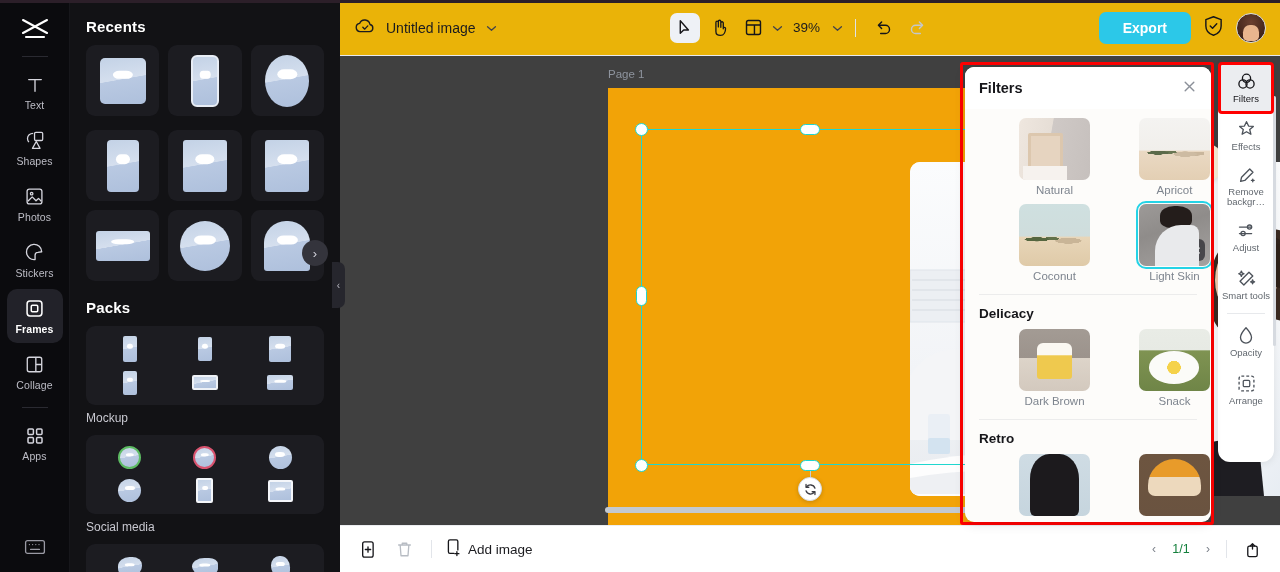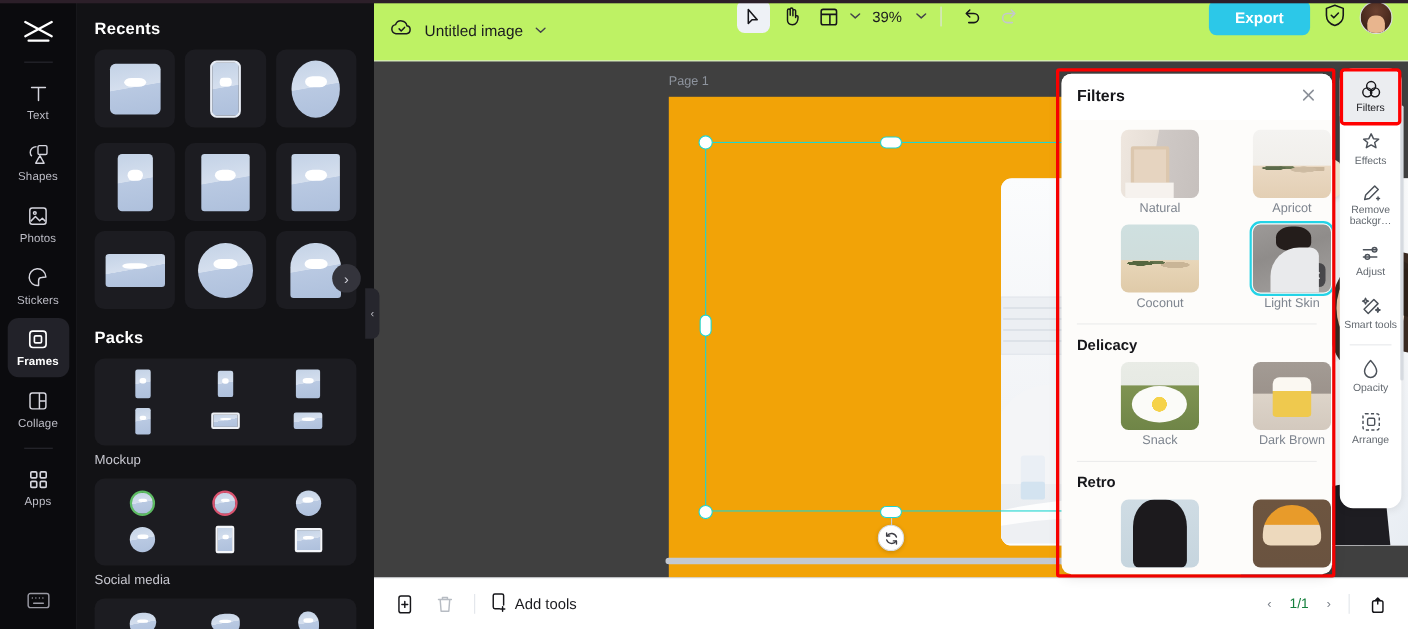--- a/index.html
+++ b/index.html
@@ -74,21 +74,21 @@
   }
   .collapse {
     position:absolute; left:332px; top:262px; width:13px; height:46px;
     background:#26262d; border-radius:0 7px 7px 0; display:flex; align-items:center;
     justify-content:center; color:#b9b9c2; font-size:10px; cursor:pointer; z-index:6;
   }
 
   
   .topbar {
     position:absolute; left:340px; top:0; width:940px; height:56px;
-    background:#bef264; display:flex; padding:0 14px;
+    background:#eab308; display:flex; align-items:center; padding:0 14px;
     border-bottom:1px solid #e8eaee;
   }
   .tb-left { display:flex; align-items:center; gap:10px; }
   .doc-name { font-size:14px; color:#1b1b1f; }
   .chev { color:#43434b; font-size:11px; cursor:pointer; }
   .tb-center { position:absolute; left:330px; display:flex; align-items:center; gap:4px; }
   .tbtn { width:30px; height:30px; border-radius:7px; display:flex; align-items:center;
           justify-content:center; cursor:pointer; }
   .tbtn.sel { background:#eef1f6; }
   .zoomv { font-size:13.5px; color:#1b1b1f; margin-left:6px; }
@@ -653,26 +653,26 @@
               </span>
             </div>
             <div class="f-name">Light Skin</div>
           </div>
         </div>
 
         <div class="f-div"></div>
         <div class="f-sec-title">Delicacy</div>
         <div class="f-grid">
           <div class="f-item">
+            <div class="f-thumb t-darkbrown"></div>
+            <div class="f-name">Dark Brown</div>
+          </div>
+          <div class="f-item">
             <div class="f-thumb t-snack"></div>
             <div class="f-name">Snack</div>
-          </div>
-          <div class="f-item">
-            <div class="f-thumb t-darkbrown"></div>
-            <div class="f-name">Dark Brown</div>
           </div>
           <div class="f-item">
             <div class="f-thumb t-miso"></div>
             <div class="f-name">Miso</div>
           </div>
         </div>
 
         <div class="f-div"></div>
         <div class="f-sec-title">Retro</div>
         <div class="f-grid">
@@ -773,21 +773,21 @@
         </svg>
       </span>
       <span class="bb-div"></span>
       <span class="addpage">
         <span>
           <svg width="17" height="19" viewBox="0 0 18 20" fill="none" stroke="#16161a" stroke-width="1.4" stroke-linecap="round" stroke-linejoin="round">
             <path d="M13.6 12.6V3.6a1.6 1.6 0 0 0-1.6-1.6H5.2a1.6 1.6 0 0 0-1.6 1.6v11a1.6 1.6 0 0 0 1.6 1.6h4.4"></path>
             <path d="M12.6 14.4v4.2M10.5 16.5h4.2"></path>
           </svg>
         </span>
-        <span>Add tools</span>
+        <span>Add image</span>
       </span>
     </div>
     <div class="bb-right">
       <span class="arw">‹</span>
       <span class="pg-num">1/1</span>
       <span class="arw">›</span>
       <span class="bb-div"></span>
       <span class="bb-btn">
         <svg width="17" height="19" viewBox="0 0 18 20" fill="none" stroke="#16161a" stroke-width="1.4" stroke-linecap="round" stroke-linejoin="round">
           <rect x="4" y="6.4" width="10" height="11.2" rx="1.8"></rect>

